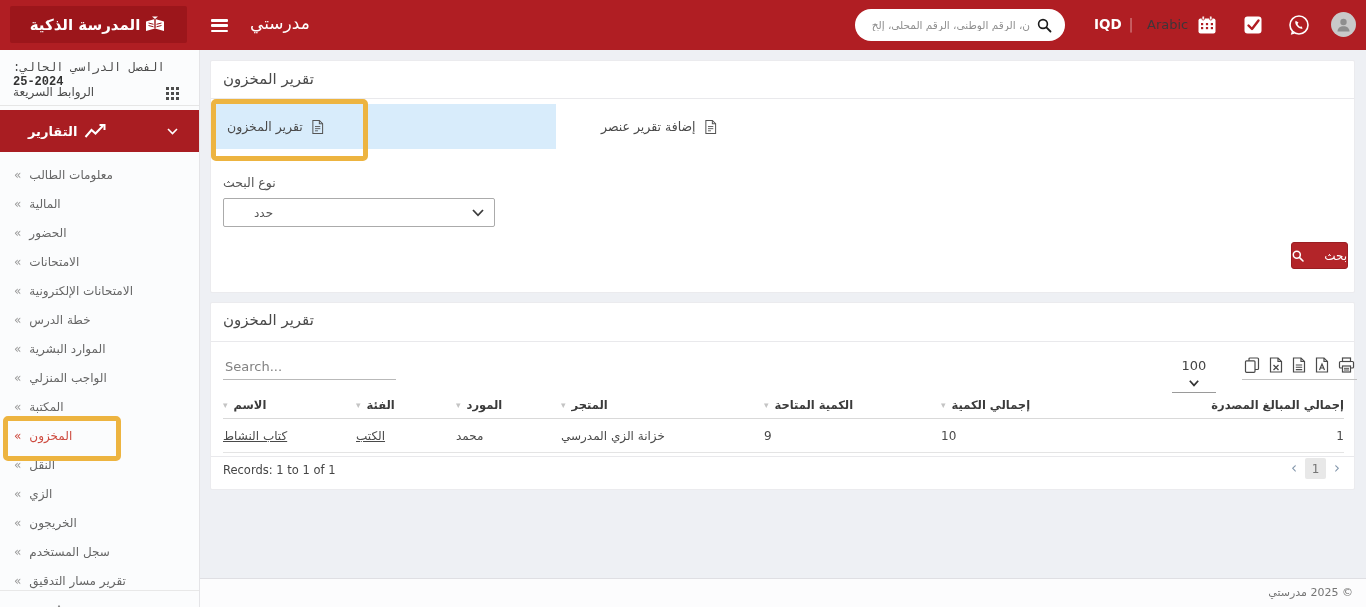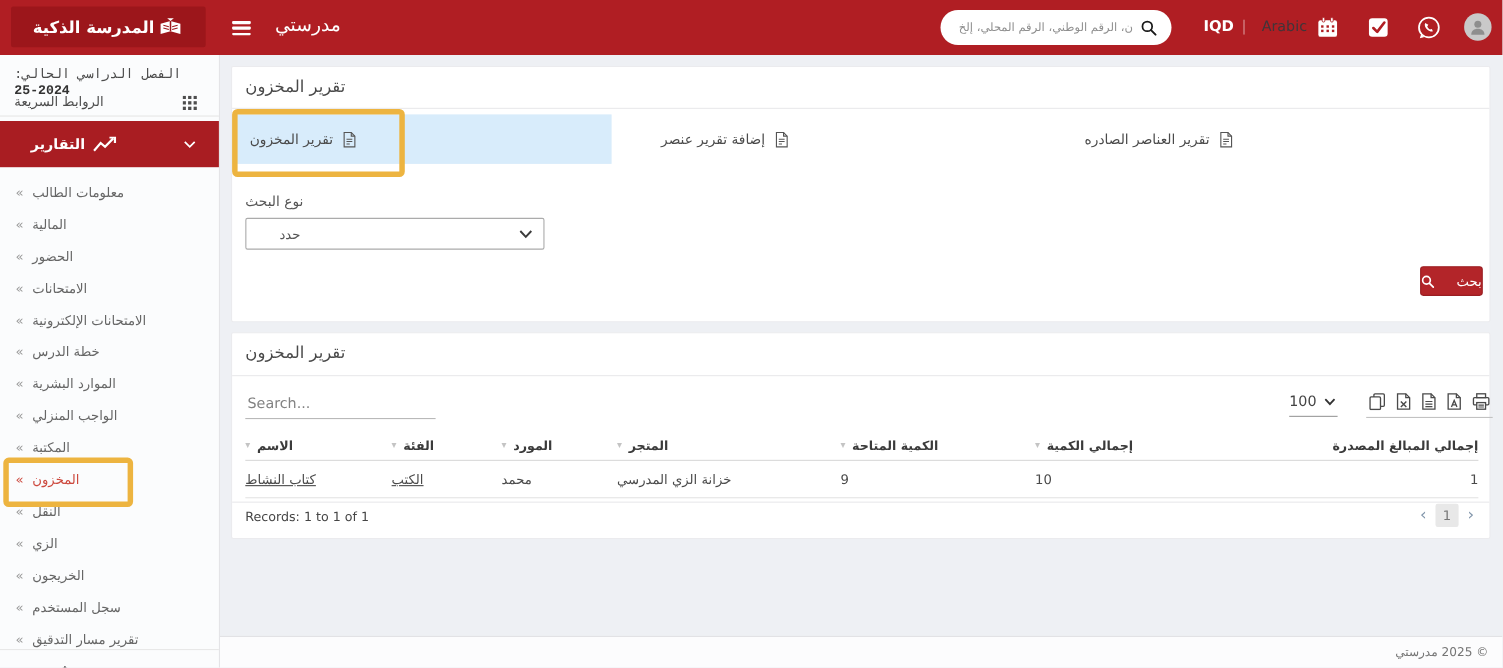--- a/index.html
+++ b/index.html
@@ -67,21 +67,21 @@
          display:flex; align-items:center; padding-left:30px; font-size:12px; color:#555; cursor:pointer; }
   .sel .sel-chev { position:absolute; right:10px; top:10px; display:flex; }
   .search-btn { position:absolute; left:1080px; top:181px; width:57px; height:27px; background:#b32529; border:1px solid #9a1e22; border-radius:3px;
                 color:#fff; display:flex; align-items:center; justify-content:space-between; gap:5px; font-size:12px; cursor:pointer; }
 
   .tbl-search { position:absolute; left:12px; top:53px; width:173px; }
   .tbl-search input { width:100%; border:none; border-bottom:1px solid #b9b9b9; outline:none; font-size:13px; color:#555;
                       font-family:inherit; padding:2px 2px 5px 2px; background:transparent; }
   .tbl-search input::placeholder { color:#828282; }
   .page-size { position:absolute; left:961px; top:55px; width:44px; display:flex; align-items:center; gap:7px;
-               border-bottom:1px solid #9a9a9a; padding-bottom:5px; font-size:13px; color:#444; cursor:pointer; }
+               border-bottom:1px solid #9a9a9a; padding-bottom:5px; font-size:13px; color:#444; cursor:pointer;flex-direction:column; }
   .exports { position:absolute; left:1031px; top:54px; display:flex; gap:9px; align-items:center;
              border-bottom:1px solid #c2c2c2; padding:0 2px 6px 2px; color:#4a4a4a; }
   .exports span { display:flex; cursor:pointer; }
 
   .thead { position:absolute; left:12px; top:88px; width:1121px; height:28px; display:flex; align-items:center; border-bottom:1px solid #d9d9d9; }
   .th { display:flex; align-items:center; gap:6px; }
   .th .caret { color:#c4c4c4; font-size:9px; }
   .th .th-label { font-size:11.5px; font-weight:bold; color:#3b3b3b; }
   .thead div:nth-of-type(1){width:133px}
   .thead div:nth-of-type(2){width:100px}
@@ -346,30 +346,20 @@
         <span class="t-lbl">إضافة تقرير عنصر</span>
         <span class="doc">
           <svg width="13" height="16" viewBox="0 0 14 16">
             <path d="M2 1 H9 L12.5 4.5 V15 H2 Z" fill="none" stroke="currentColor" stroke-width="1.1"></path>
             <path d="M9 1 V4.5 H12.5" fill="none" stroke="currentColor" stroke-width="1.1"></path>
             <path d="M4.3 7.5 H10 M4.3 9.8 H10 M4.3 12.1 H7.5" stroke="currentColor" stroke-width="1"></path>
           </svg>
         </span>
       </div>
 
-      <div class="tab">
-        <span class="t-lbl">تقرير العناصر الصادره</span>
-        <span class="doc">
-          <svg width="13" height="16" viewBox="0 0 14 16">
-            <path d="M2 1 H9 L12.5 4.5 V15 H2 Z" fill="none" stroke="currentColor" stroke-width="1.1"></path>
-            <path d="M9 1 V4.5 H12.5" fill="none" stroke="currentColor" stroke-width="1.1"></path>
-            <path d="M4.3 7.5 H10 M4.3 9.8 H10 M4.3 12.1 H7.5" stroke="currentColor" stroke-width="1"></path>
-          </svg>
-        </span>
-      </div>
     </div>
 
   <div class="filter-label">نوع البحث</div>
   <div class="sel">
     <span>حدد</span>
     <span class="sel-chev">
       <svg width="12" height="8" viewBox="0 0 12 8">
           <path d="M1 1 L6 6.3 L11 1" fill="none" stroke="#3c3c3c" stroke-width="1.8"></path>
         </svg>
     </span>

